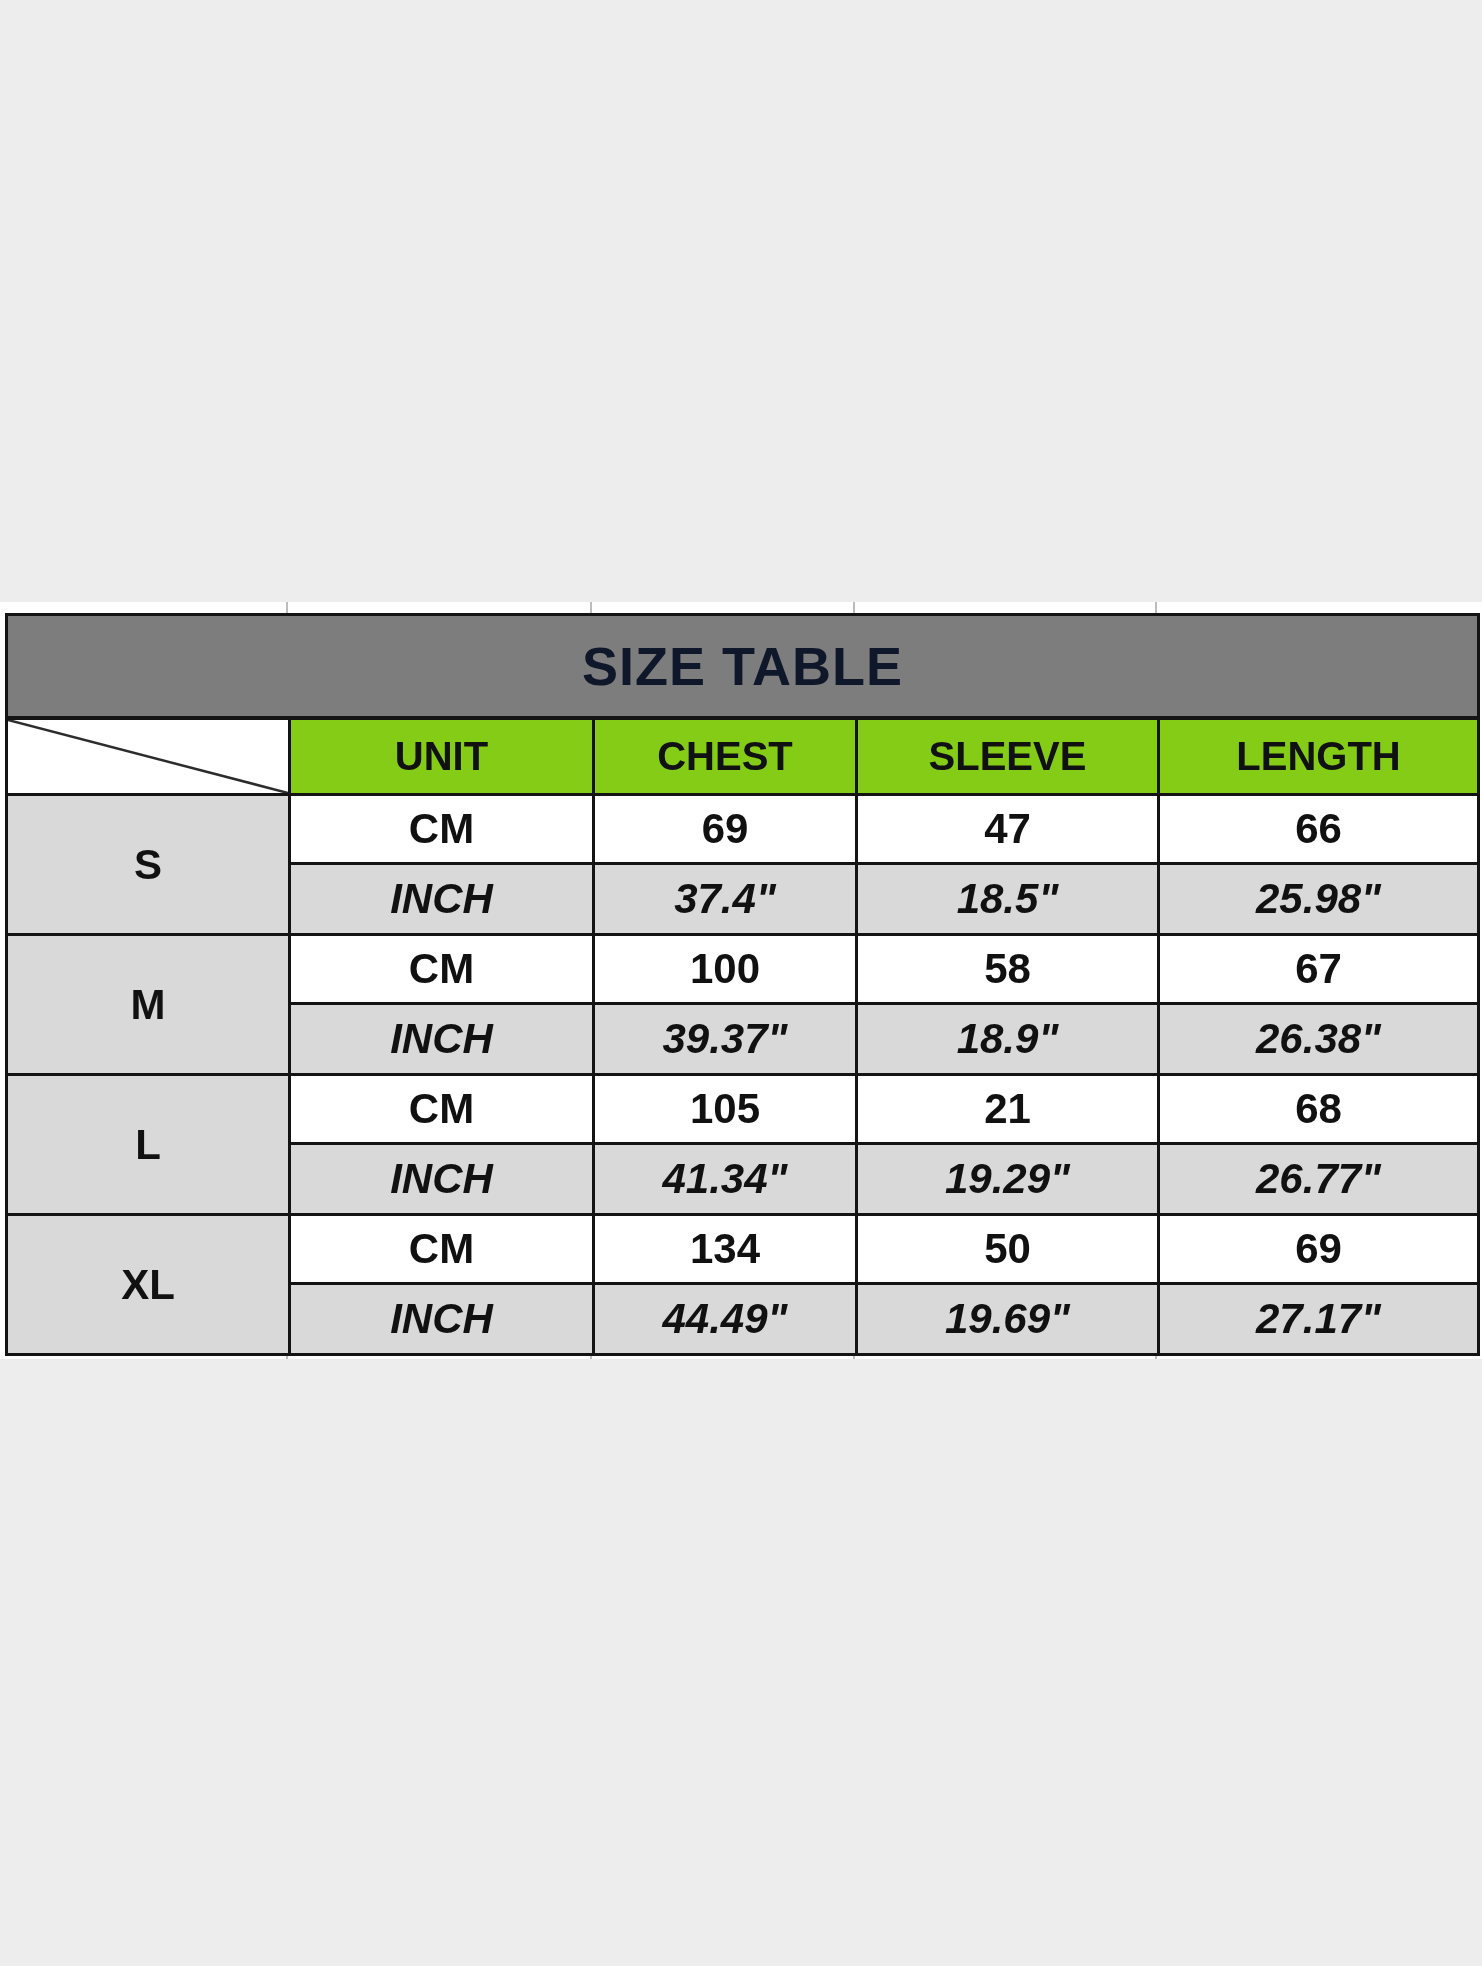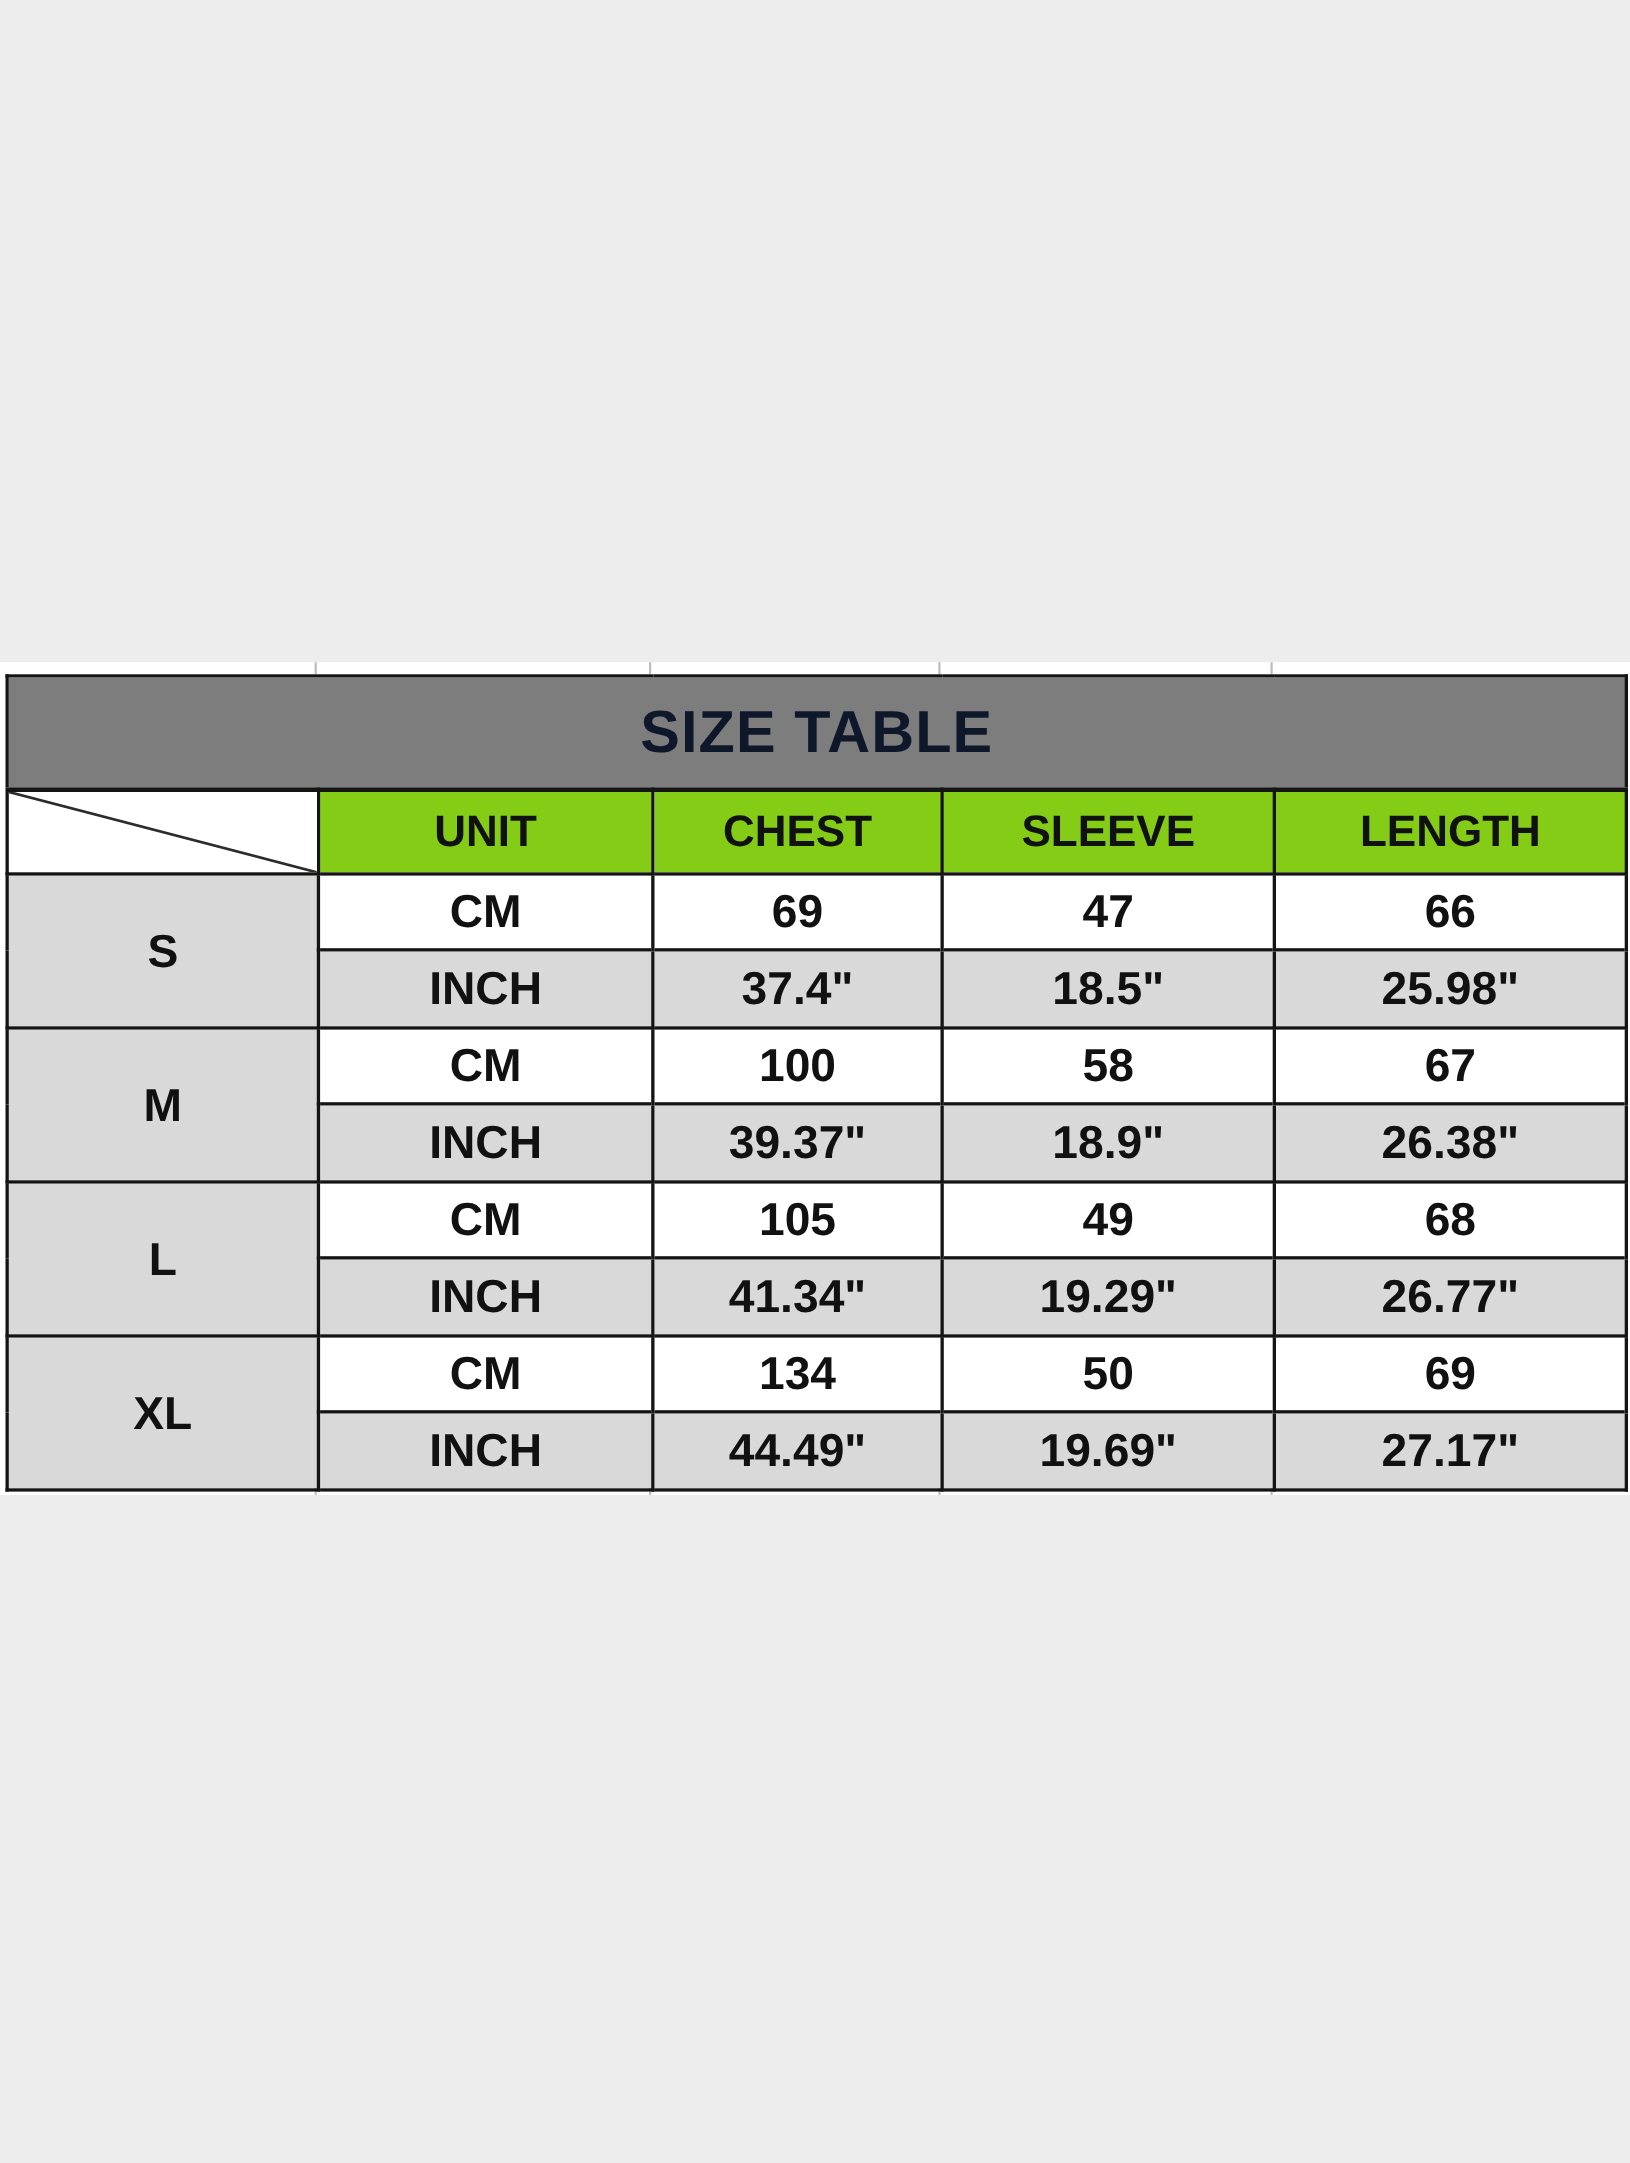--- a/index.html
+++ b/index.html
@@ -75,20 +75,21 @@
     background: #d9d9d9;
   }
   tr.cm-row td {
     height: 66px;
     background: #ffffff;
     border-bottom-width: 2px;
   }
   tr.inch-row td {
     height: 68px;
     background: #d9d9d9;
+    font-style: italic;
   }
 </style>
 </head>
 <body>
 
 <div class="sheet-band">
 
   <span class="tick top" style="left:286px"></span>
   <span class="tick top" style="left:590px"></span>
   <span class="tick top" style="left:853px"></span>
@@ -148,21 +149,21 @@
         <td>INCH</td>
         <td>39.37"</td>
         <td>18.9"</td>
         <td>26.38"</td>
       </tr>
 
       <tr class="cm-row">
         <th class="size-cell" rowspan="2">L</th>
         <td>CM</td>
         <td>105</td>
-        <td>49</td>
+        <td>21</td>
         <td>68</td>
       </tr>
       <tr class="inch-row">
         <td>INCH</td>
         <td>41.34"</td>
         <td>19.29"</td>
         <td>26.77"</td>
       </tr>
 
       <tr class="cm-row">

